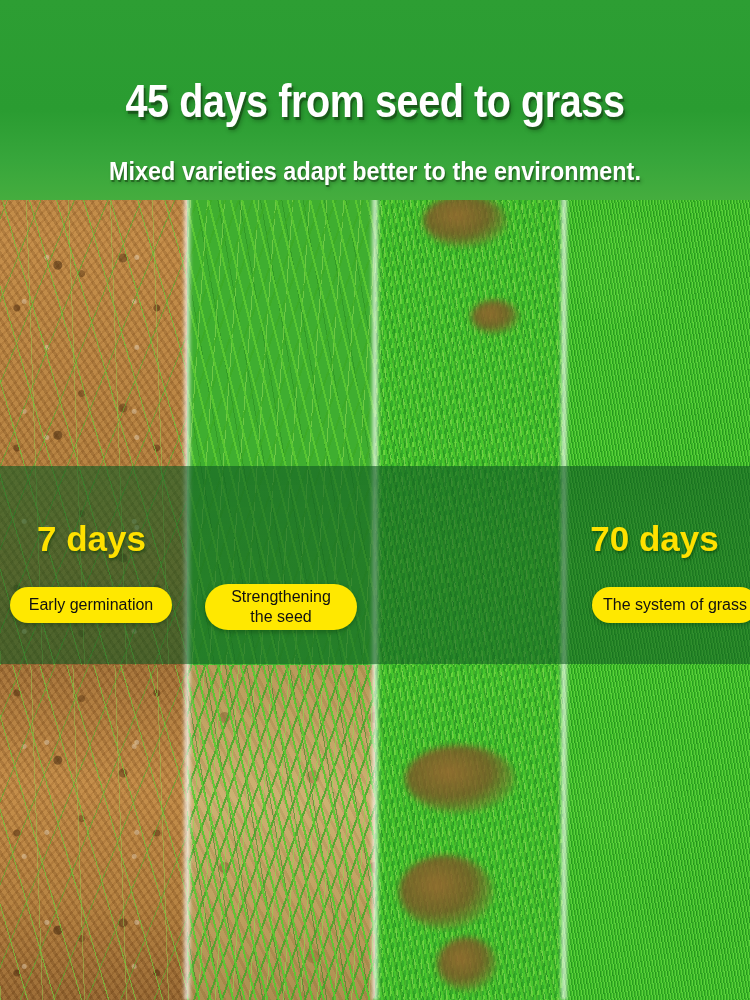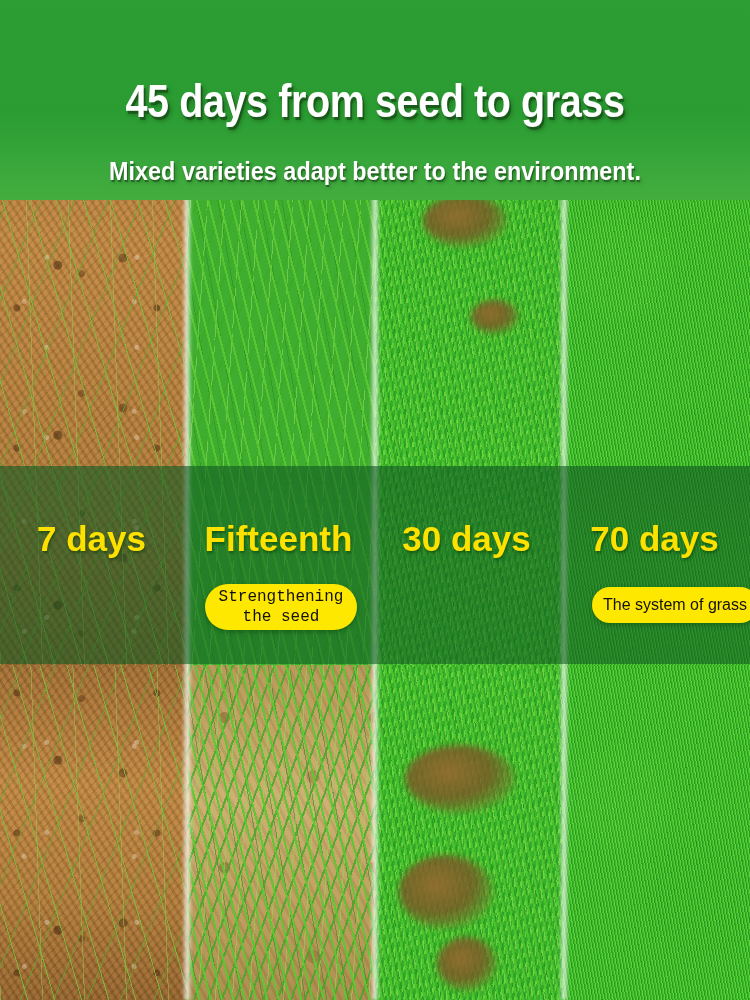--- a/index.html
+++ b/index.html
@@ -182,21 +182,21 @@
     font-weight:normal;
     text-align:center;
     display:flex; align-items:center; justify-content:center;
     padding:2px 10px;
     box-shadow:0 2px 5px rgba(0,40,0,.35);
   }
   .pill.one { height:36px; }
   .pill.two { height:46px; top:118px; }
 
   .pill.k1 { left:10px;  width:162px; }
-  .pill.k2 { left:18px;  width:152px;font-family:Liberation Mono, monospace; }
+  .pill.k2 { left:18px;  width:152px; }
   .pill.k3 { left:23px;  width:148px; }
   .pill.k4 { left:29px;  width:166px; }
 </style>
 </head>
 <body>
 
 <div class="poster">
 
   <div class="stage">
 
@@ -246,34 +246,35 @@
 
   <div class="header">
     <div class="header-title">45 days from seed to grass</div>
     <div class="header-sub">Mixed varieties adapt better to the environment.</div>
   </div>
 
   <div class="band">
 
     <div class="cell c1">
       <div class="day">7 days</div>
+      <div class="pill one k1">
+        <span>Early germination</span>
+      </div>
     </div>
 
     <div class="cell c2">
-      <div class="day">Fifteenth</div>
       <div class="pill two k2">
         <span>
           <span>Strengthening</span><br>
           <span>the seed</span>
         </span>
       </div>
     </div>
 
     <div class="cell c3">
-      <div class="day">30 days</div>
     </div>
 
     <div class="cell c4">
       <div class="day">70 days</div>
       <div class="pill one k4">
         <span>The system of grass</span>
       </div>
     </div>
 
   </div>

